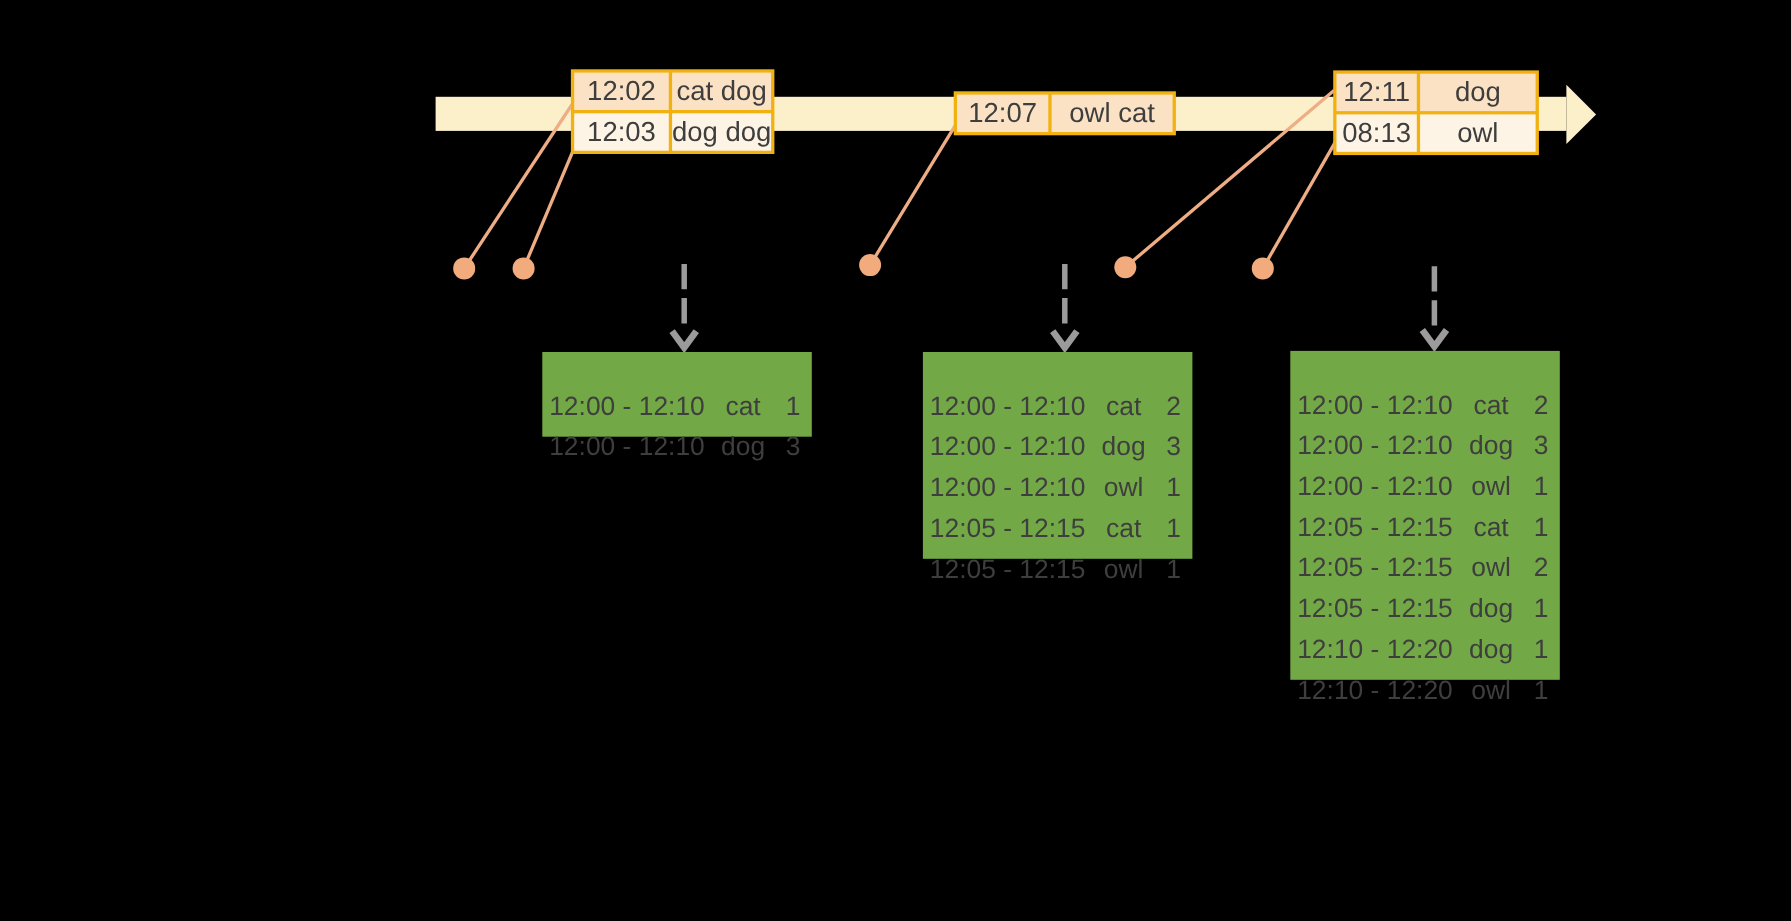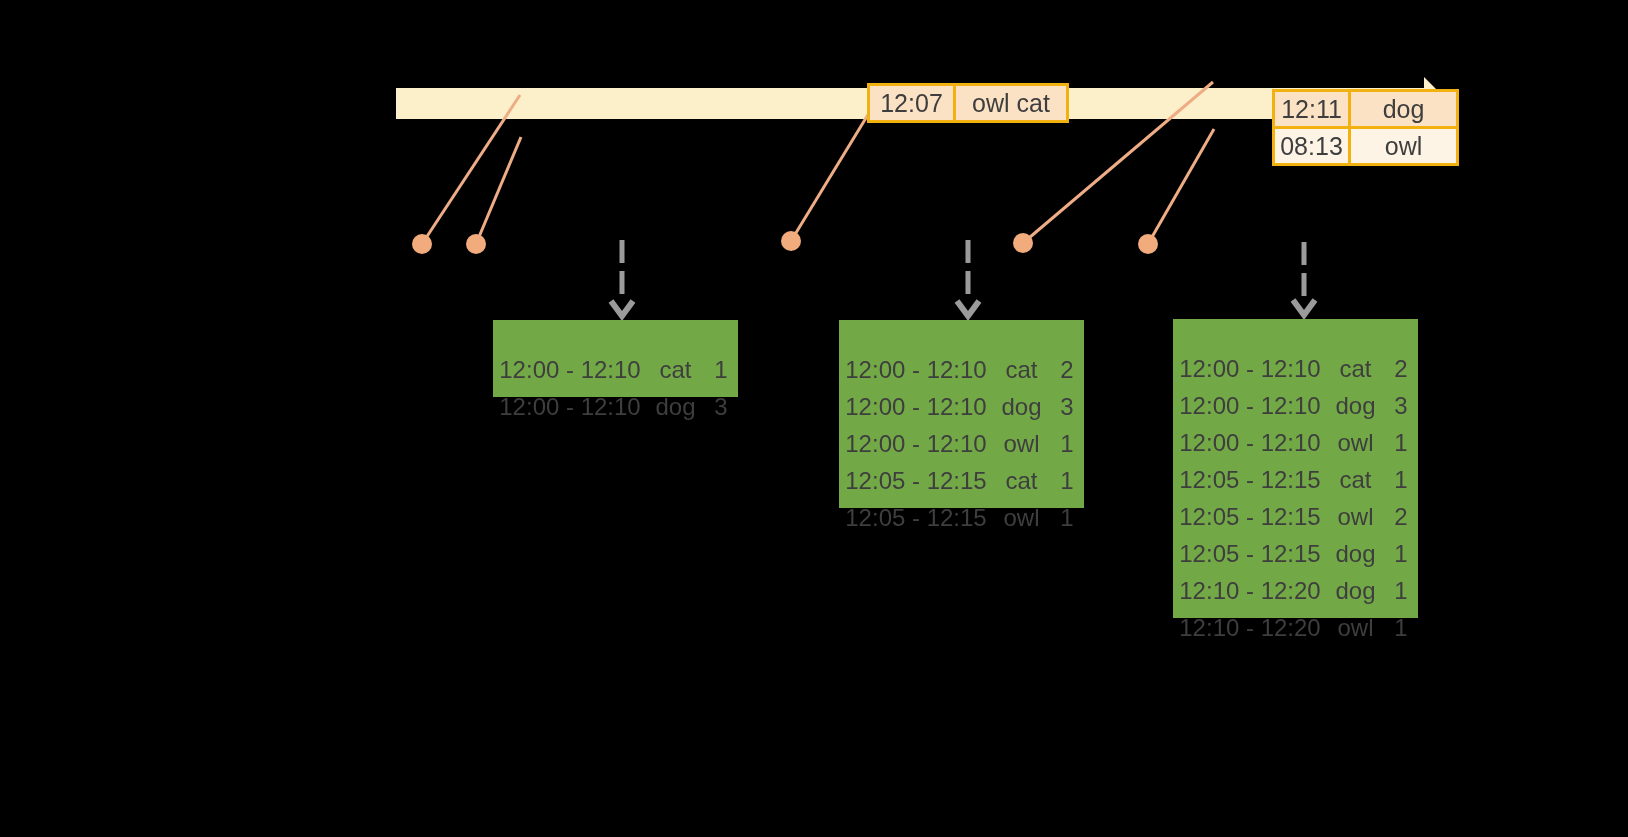--- a/index.html
+++ b/index.html
@@ -30,21 +30,21 @@
   .trigger-head { stroke: var(--dashed-arrow); stroke-width: 6; fill: none; }
 
   
   .event-box {
     position: absolute; z-index: 3;
     background: var(--event-border);
     padding: 3px; display: grid; gap: 3px; grid-auto-rows: 34px;
   }
   #event-box-0 { left: 519px; top: 63px; grid-template-columns: 86px 90px; }
   #event-box-1 { left: 867px; top: 83px; grid-template-columns: 83px 110px; }
-  #event-box-2 { left: 1272px; top: 64px; grid-template-columns: 73px 105px; margin-top: 25px; }
+  #event-box-2 { left: 1212px; top: 64px; grid-template-columns: 73px 105px; }
   .cell {
     display: flex; align-items: center; justify-content: center;
     color: var(--text); font-size: 25px; white-space: nowrap;
   }
   .alt1 { background: var(--event-row-alt1); }
   .alt2 { background: var(--event-row-alt2); }
 
   
   .result-table {
     position: absolute; z-index: 3;
@@ -82,20 +82,26 @@
     <circle class="dot" cx="1148" cy="244" r="10"></circle>
 
     <line class="trigger-shaft" x1="622" y1="240" x2="622" y2="302"></line>
     <polyline class="trigger-head" points="611,301 622,316 633,301"></polyline>
     <line class="trigger-shaft" x1="968" y1="240" x2="968" y2="302"></line>
     <polyline class="trigger-head" points="957,301 968,316 979,301"></polyline>
     <line class="trigger-shaft" x1="1304" y1="242" x2="1304" y2="301"></line>
     <polyline class="trigger-head" points="1293,300 1304,315 1315,300"></polyline>
   </svg>
 
+  <div id="event-box-0" class="event-box">
+      <div class="cell alt1">12:02</div>
+      <div class="cell alt1">cat dog</div>
+      <div class="cell alt2">12:03</div>
+      <div class="cell alt2">dog dog</div>
+    </div>
   <div id="event-box-1" class="event-box">
       <div class="cell alt1">12:07</div>
       <div class="cell alt1">owl cat</div>
     </div>
   <div id="event-box-2" class="event-box">
       <div class="cell alt1">12:11</div>
       <div class="cell alt1">dog</div>
       <div class="cell alt2">08:13</div>
       <div class="cell alt2">owl</div>
     </div>

